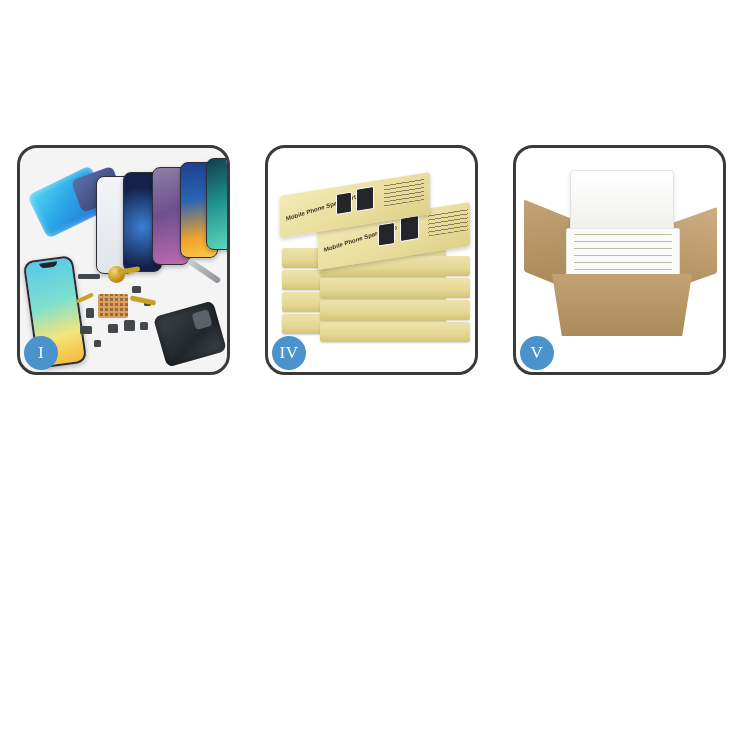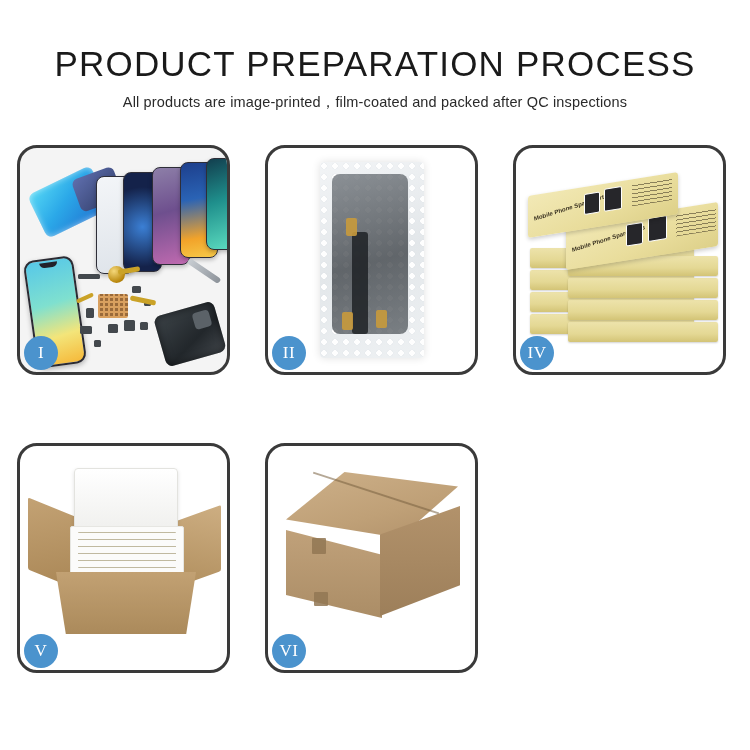--- a/index.html
+++ b/index.html
@@ -442,24 +442,20 @@
     position: absolute;
     background: rgba(146,119,83,.85);
     border-radius: 1px;
   }
 </style>
 </head>
 <body>
 
 <div id="page">
 
-  <div id="header">
-    <div id="page-title">PRODUCT PREPARATION PROCESS</div>
-    <div id="page-subtitle">All products are image-printed，film-coated and packed after QC inspections</div>
-  </div>
 
   <div id="grid">
 
     <div class="panel p1">
       <div class="panel-stage">
         <div class="blue-film"></div>
 
         <div class="phone-row">
           <div class="ph ph1"></div>
           <div class="ph ph2"></div>
@@ -485,32 +481,20 @@
         <div class="chip" style="left:74px;  top:192px; width:7px;  height:7px;"></div>
 
         <div class="flex-cable" style="left:98px;  top:120px; width:22px; height:5px; transform:rotate(-10deg);"></div>
         <div class="flex-cable" style="left:110px; top:150px; width:26px; height:5px; transform:rotate(12deg);"></div>
         <div class="flex-cable" style="left:56px;  top:148px; width:18px; height:4px; transform:rotate(-24deg);"></div>
 
         <div class="badge">I</div>
       </div>
     </div>
 
-    <div class="panel p2">
-      <div class="panel-stage">
-        <div class="bubble-bag">
-          <div class="inner-screen"></div>
-          <div class="inner-flex"></div>
-          <div class="gold-tab" style="left:26px; top:56px;"></div>
-          <div class="gold-tab" style="left:22px; top:150px;"></div>
-          <div class="gold-tab" style="left:56px; top:148px;"></div>
-        </div>
-        <div class="badge">II</div>
-      </div>
-    </div>
 
 
     <div class="panel p4">
       <div class="panel-stage">
         <div class="stack">
 
           <div class="kbox" style="left:6px;  top:148px; width:164px; height:20px;"></div>
           <div class="kbox" style="left:6px;  top:126px; width:164px; height:20px;"></div>
           <div class="kbox" style="left:6px;  top:104px; width:164px; height:20px;"></div>
           <div class="kbox" style="left:6px;  top:82px;  width:164px; height:20px;"></div>
@@ -544,26 +528,15 @@
         <div class="v-flapL"></div>
         <div class="v-flapR"></div>
         <div class="v-foamlid"></div>
         <div class="v-foambox"></div>
         <div class="v-yellow"></div>
         <div class="v-front"></div>
         <div class="badge">V</div>
       </div>
     </div>
 
-    <div class="panel p6">
-      <div class="panel-stage">
-        <div class="c-top"></div>
-        <div class="c-left"></div>
-        <div class="c-right"></div>
-        <div class="c-seam" style="left:42px; top:46px; width:132px; height:2px; transform:rotate(18deg);"></div>
-        <div class="c-tape" style="left:44px; top:92px; width:14px; height:16px;"></div>
-        <div class="c-tape" style="left:46px; top:146px; width:14px; height:14px;"></div>
-        <div class="badge">VI</div>
-      </div>
-    </div>
 
   </div>
 </div>
 
 </body></html>

